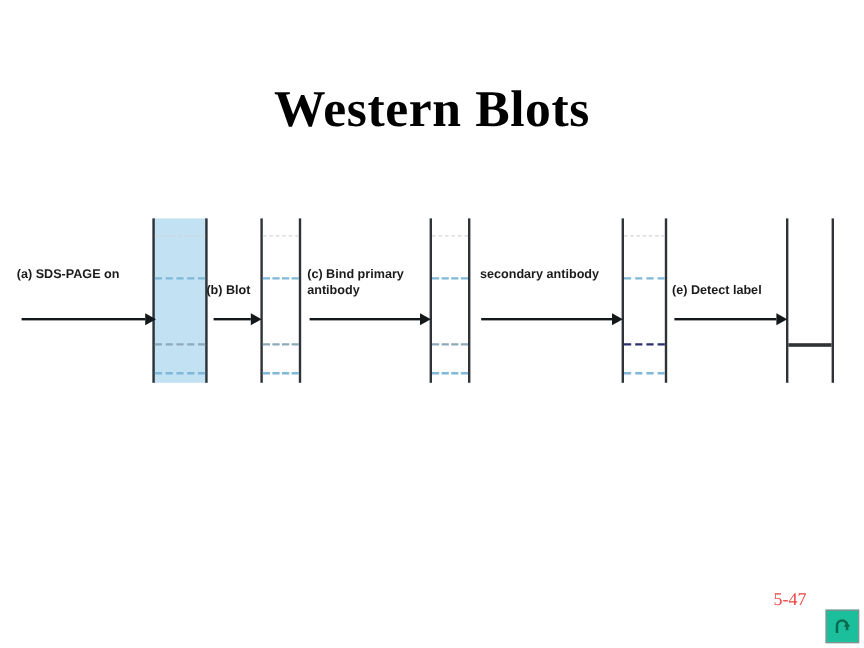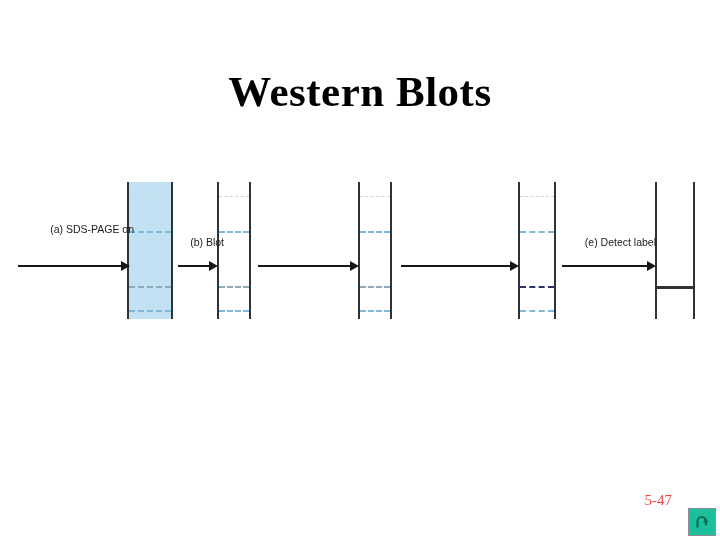--- a/index.html
+++ b/index.html
@@ -98,23 +98,24 @@
     border-top: 5px solid transparent;
     border-bottom: 5px solid transparent;
     border-left: 9px solid #15181b;
   }
 
   
   .step-label {
     position: absolute;
     font-size: 10.5px;
     color: #1b1b1b;
-    text-align: right;
+    text-align: left;
     line-height: 1.25;
     white-space: nowrap;
+    font-weight: bold;
   }
 
   
   #page-number {
     position: absolute;
     right: 48px;
     bottom: 31px;
     font-size: 15px;
     font-family: "Liberation Serif", serif;
     color: #ef4444;
@@ -200,22 +201,27 @@
   </div>
 
   <div class="step-label" style="left:14px; top:63px; width:120px;">
     <div>(a) SDS-PAGE on</div>
   </div>
 
   <div class="step-label" style="left:172px; top:76px; width:52px;">
     <div>(b) Blot</div>
   </div>
 
+  <div class="step-label" style="left:256px; top:63px; width:105px;">
+    <div>(c) Bind primary</div>
+    <div>antibody</div>
+  </div>
 
   <div class="step-label" style="left:400px; top:63px; width:120px;">
+    <div>secondary antibody</div>
   </div>
 
   <div class="step-label" style="left:560px; top:76px; width:96px;">
     <div>(e) Detect label</div>
   </div>
 
 </div>
 
 <div id="page-number">5-47</div>
 

